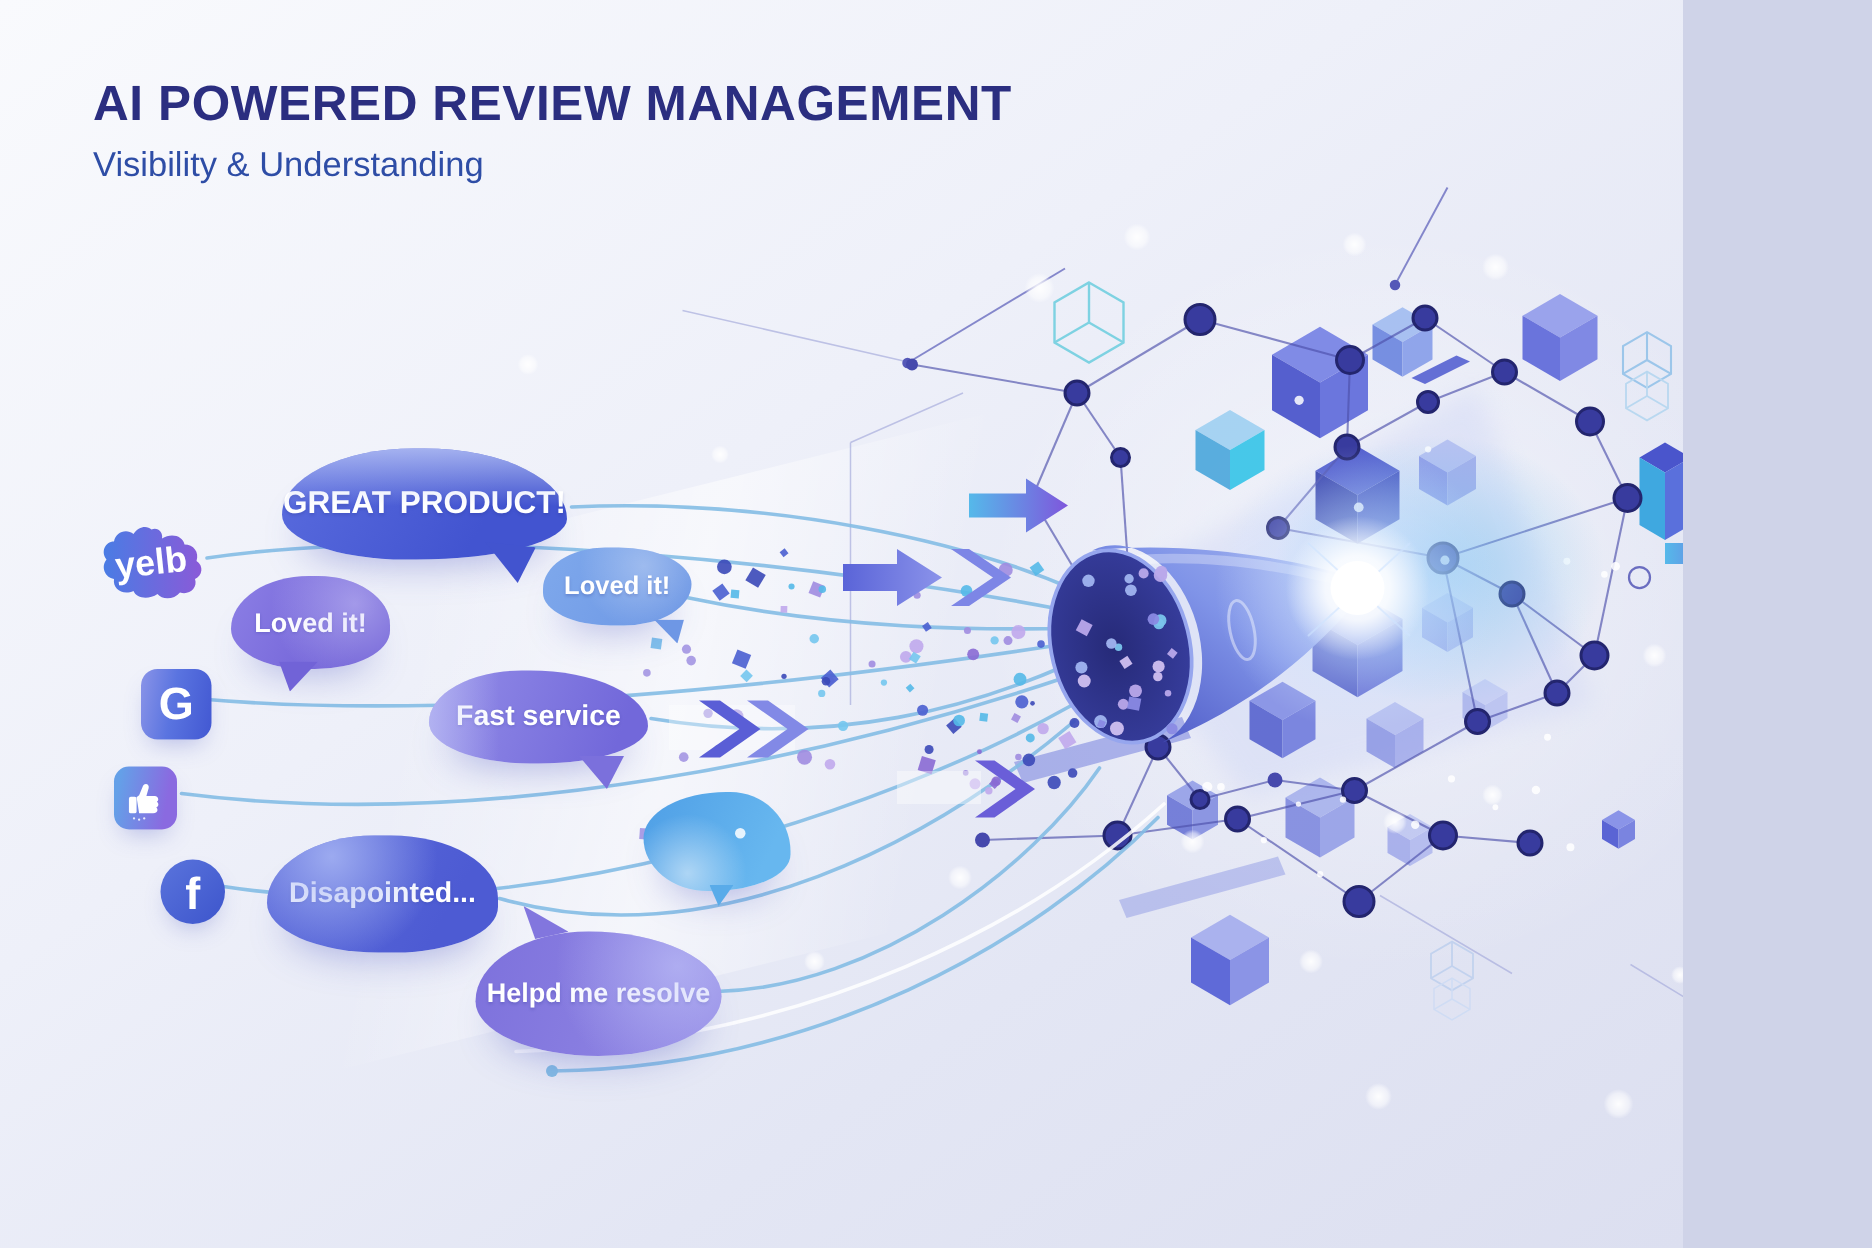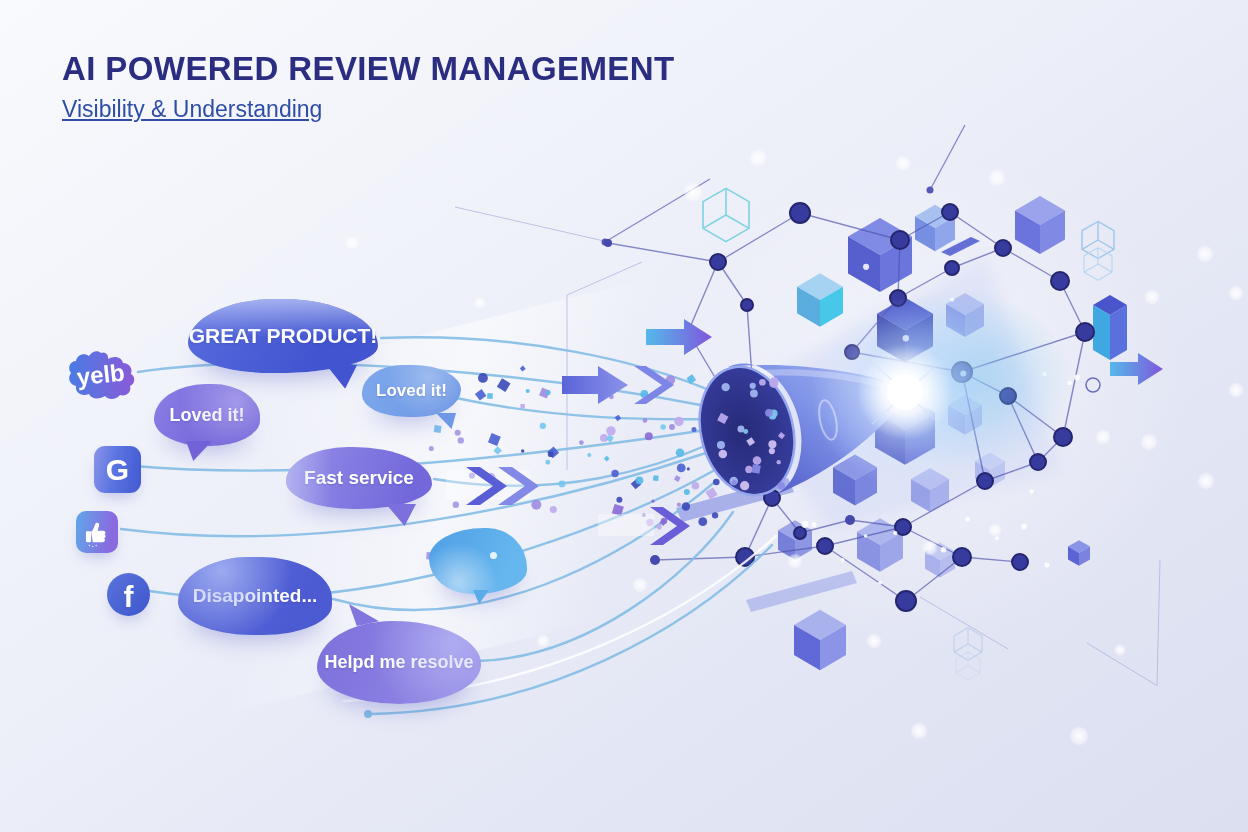--- a/index.html
+++ b/index.html
@@ -1,33 +1,33 @@
 <!DOCTYPE html>
 <html><head>
 <meta charset="utf-8">
 <style>
   html,body{margin:0;padding:0;background:#cfd3e8;}
   .stage{
-    position:relative;width:1248px;height:832px;overflow:hidden;
+    position:relative;width:1122px;height:832px;overflow:hidden;
     background:linear-gradient(145deg,#f9fafd 0%,#eef0f9 40%,#e3e6f4 70%,#dcdff0 100%);
     font-family:"Liberation Sans",sans-serif;
   }
   .streak{position:absolute;left:180px;top:330px;width:560px;height:320px;
     background:linear-gradient(115deg,rgba(255,255,255,0) 20%,rgba(255,255,255,.55) 48%,rgba(255,255,255,0) 75%);
     transform:rotate(-14deg);pointer-events:none;}
   svg.illus{position:absolute;left:0;top:0;}
 
   
   .title{position:absolute;left:62px;top:50px;font-size:33px;font-weight:800;
     letter-spacing:.4px;color:#2b2e80;white-space:nowrap;}
   .title-reflect-wrap{position:absolute;left:62px;top:88px;height:40px;overflow:hidden;
     -webkit-mask-image:linear-gradient(to bottom,rgba(0,0,0,.45),transparent 62%);
     mask-image:linear-gradient(to bottom,rgba(0,0,0,.45),transparent 62%);opacity:.5;}
   .subtitle{position:absolute;left:62px;top:96px;font-size:23px;font-weight:500;
-    color:#2e4da6;z-index:6;white-space:nowrap;text-decoration:underline;}
+    color:#2e4da6;z-index:6;white-space:nowrap;}
 
   
   .src{position:absolute;display:flex;align-items:center;justify-content:center;
     box-shadow:0 8px 16px -6px rgba(70,80,190,.35);}
   .ic-google{left:94px;top:446px;width:47px;height:47px;border-radius:11px;
     background:linear-gradient(100deg,#8a94e8 0%,#5a74e0 45%,#4258d2 100%);
     color:#fff;font-size:30px;font-weight:bold;}
   .ic-likes{left:76px;top:511px;width:42px;height:42px;border-radius:10px;
     background:linear-gradient(100deg,#64a0e8 10%,#8a6ae0 80%);}
   .ic-facebook{left:107px;top:573px;width:43px;height:43px;border-radius:50%;

